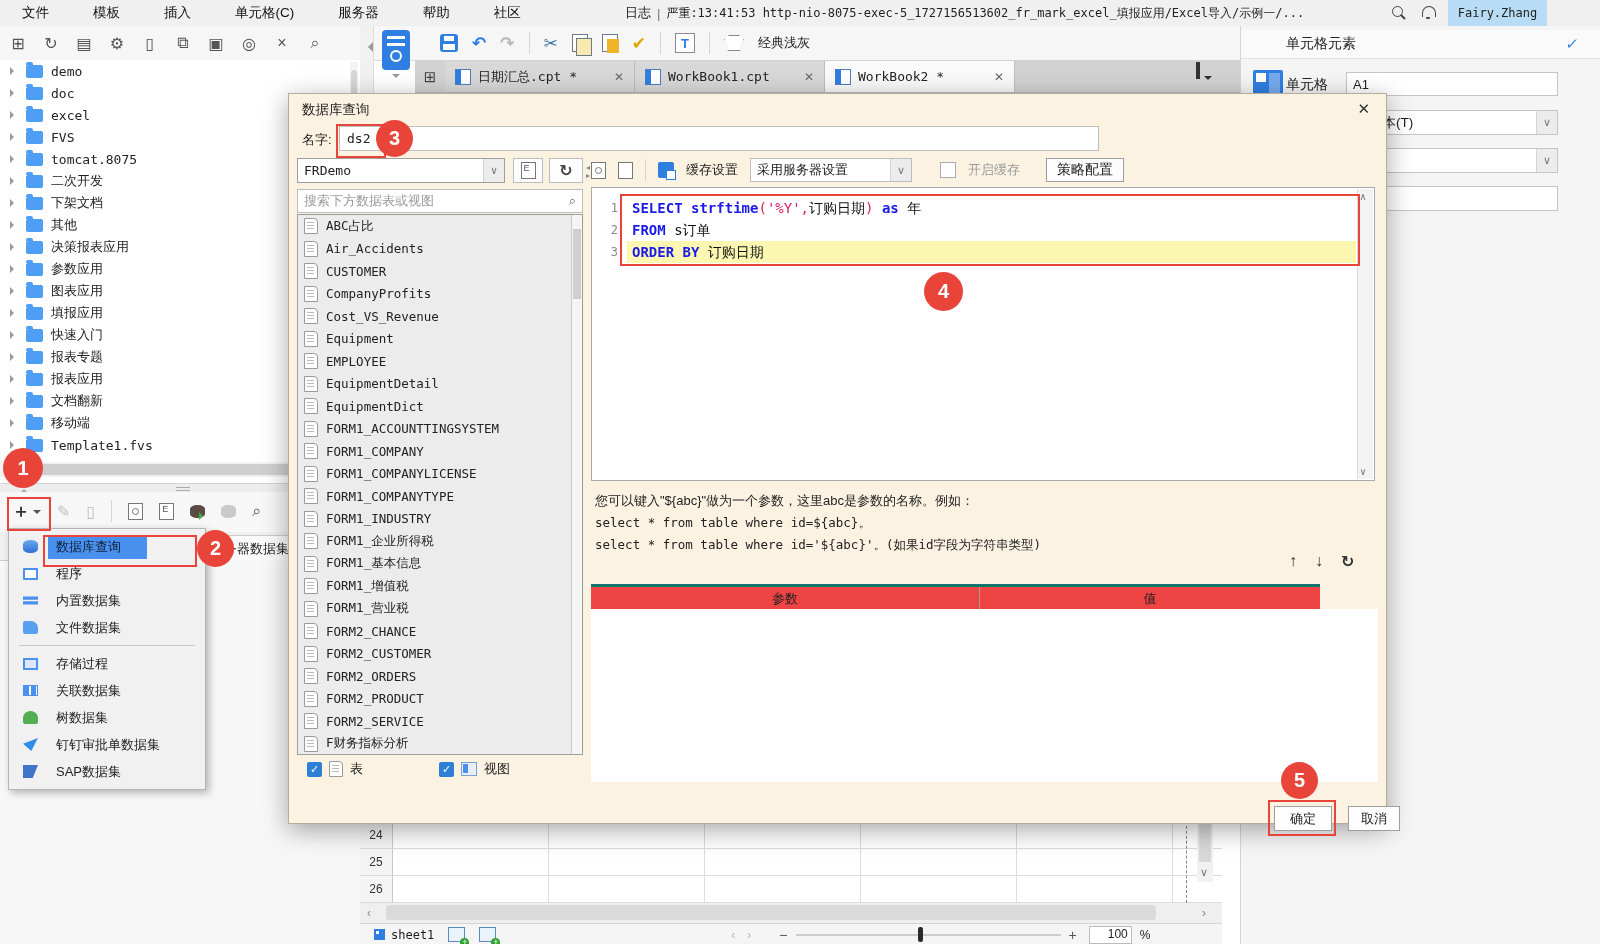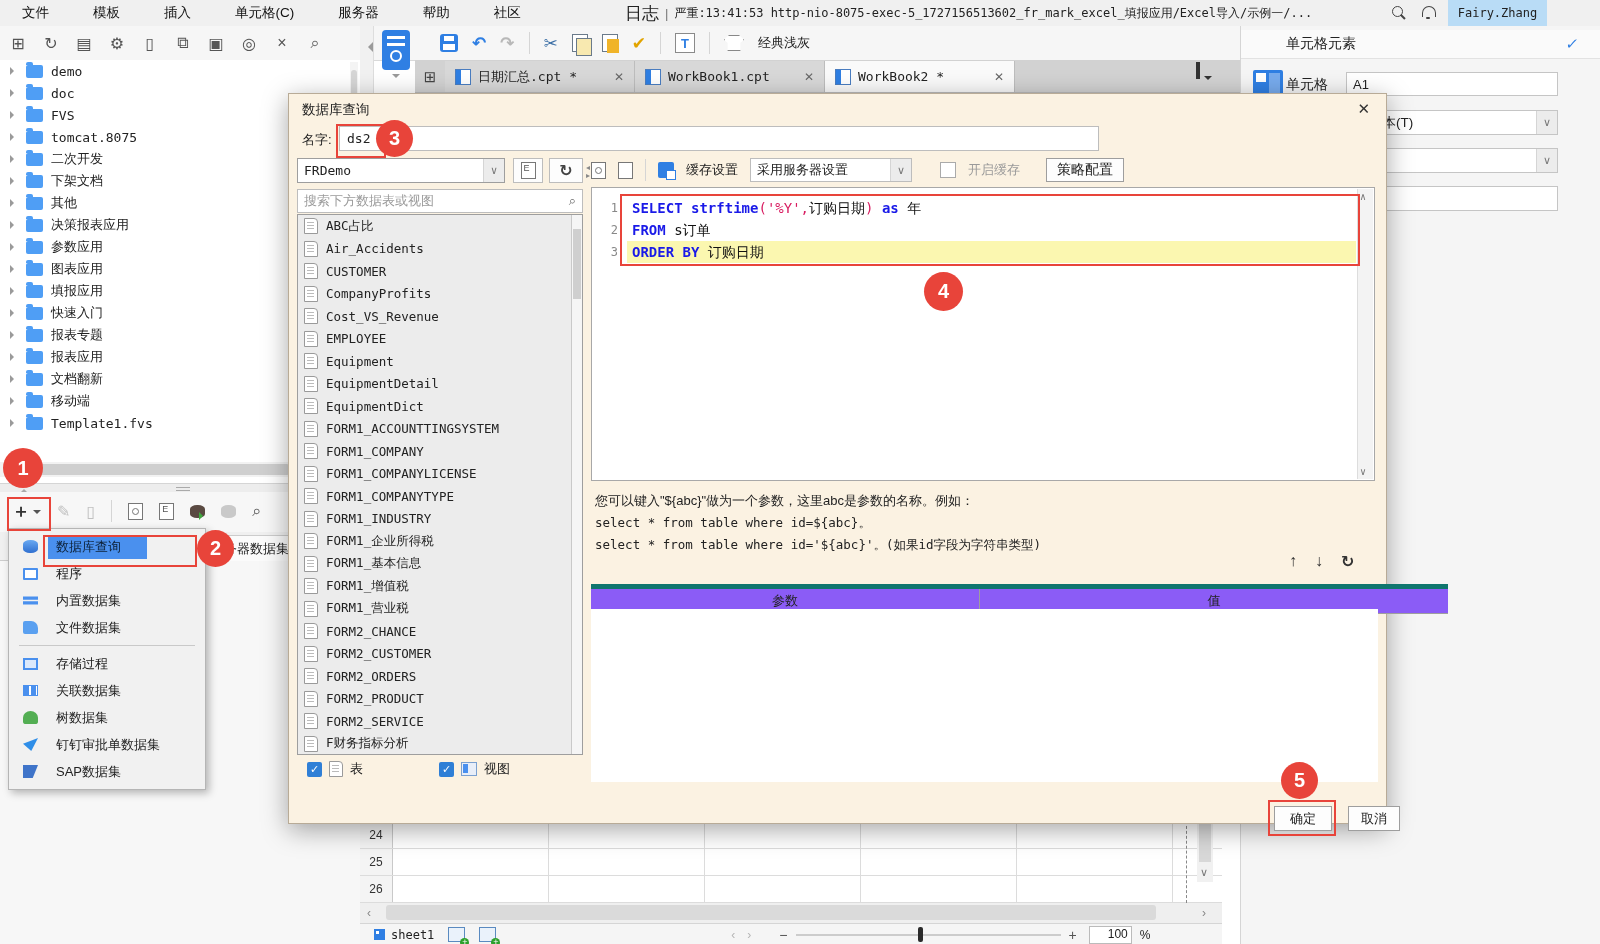--- a/index.html
+++ b/index.html
@@ -5,21 +5,21 @@
   html,body{margin:0;padding:0}
   body{width:1600px;height:944px;position:relative;overflow:hidden;background:#fff;
        font-family:"Liberation Sans","DejaVu Sans",sans-serif;font-size:13px;color:#222}
   .mono{font-family:"DejaVu Sans Mono","Liberation Mono",monospace}
   .abs{position:absolute}
 
   
   #menubar{position:absolute;left:0;top:0;width:1600px;height:26px;background:#f0f0f0;border-bottom:1px solid #d9d9d9;display:flex;align-items:center}
   .menu-item{padding:0 22px;font-size:13.5px;color:#111}
   #log-area{position:absolute;left:625px;top:0;height:26px;display:flex;align-items:center;gap:6px}
-  #log-label{font-size:17px}
+  #log-label{font-size:13px}
   #log-sep{color:#777}
   #log-text{font-size:12px;max-width:710px;white-space:nowrap;overflow:hidden}
   #topsearch{position:absolute;left:1392px;top:6px;width:14px;height:14px}
   .mag{width:9px;height:9px;border:1.6px solid #444;border-radius:50%;position:absolute}
   .mag:after{content:"";position:absolute;width:6px;height:1.6px;background:#444;transform:rotate(45deg);left:7px;top:9px}
   #bell{position:absolute;left:1422px;top:6px;width:12px;height:10px;border:1.6px solid #444;border-radius:7px 7px 0 0;border-bottom:none}
   #bell:after{content:"";position:absolute;left:3px;top:10px;width:4px;height:2px;background:#444;border-radius:2px}
   #user-badge{position:absolute;left:1448px;top:0;width:99px;height:26px;background:#b9dcf6;display:flex;align-items:center;justify-content:center;font-size:12px}
 
   
@@ -194,21 +194,21 @@
   .kw{color:#1a1ae8;font-weight:bold}
   .pk{color:#d81b60}
   .tx{color:#111}
   #sql-vscroll{position:absolute;right:1px;top:1px;width:15px;height:290px;background:#f3f3f3;border-left:1px solid #ddd}
   #sql-vscroll .up,#sql-vscroll .dn{position:absolute;left:2px;color:#777;font-size:10px}
   #sql-vscroll .up{top:2px}#sql-vscroll .dn{bottom:2px}
   
   #hint{position:absolute;left:306px;top:396px;width:770px;font-size:13px;line-height:22px}
   #hint .ex{font-family:"DejaVu Sans Mono",monospace;font-size:12.5px}
   #param-arrows{position:absolute;left:1000px;top:458px;display:flex;gap:18px;font-size:16px;color:#333}
-  #param-head{position:absolute;left:302px;top:490px;width:857px;height:24px;background:#8b5cf6;border-top:5px solid #0f766e;border-bottom:1px solid #9e9e9e;display:flex}
+  #param-head{position:absolute;left:302px;top:490px;width:729px;height:24px;background:#ef4444;border-top:3px solid #0f766e;border-bottom:1px solid #9e9e9e;display:flex}
   #param-head .ph{flex:1;display:flex;align-items:center;justify-content:center;font-size:13px}
   #param-head .ph:first-child{border-right:1px solid #9e9e9e;flex:0 0 388px}
   #param-body{position:absolute;left:302px;top:515px;width:787px;height:173px;background:#fff}
   
   .dlg-btn{position:absolute;top:712px;height:25px;background:#fdfdfd;border:1px solid #9e9e9e;box-sizing:border-box;display:flex;align-items:center;justify-content:center;font-size:13px}
   #ok-btn{left:985px;width:58px}
   #cancel-btn{left:1059px;width:52px}
 
   
   .badge{position:absolute;background:#e8443a;color:#fff;border-radius:50%;display:flex;align-items:center;justify-content:center;font-size:20px;font-weight:bold;z-index:100}
@@ -303,20 +303,25 @@
       <span class="tlabel">demo</span>
     </div>
     <div class="trow">
       <span class="tri"></span>
       <span class="folder"></span>
       <span class="tlabel">doc</span>
     </div>
     <div class="trow">
       <span class="tri"></span>
       <span class="folder"></span>
+      <span class="tlabel">excel</span>
+    </div>
+    <div class="trow">
+      <span class="tri"></span>
+      <span class="folder"></span>
       <span class="tlabel">FVS</span>
     </div>
     <div class="trow">
       <span class="tri"></span>
       <span class="folder"></span>
       <span class="tlabel">tomcat.8075</span>
     </div>
     <div class="trow">
       <span class="tri"></span>
       <span class="folder"></span>
@@ -561,25 +566,25 @@
       <div class="titem">
         <span class="doc-ic"></span>
         <span class="tname">CompanyProfits</span>
       </div>
       <div class="titem">
         <span class="doc-ic"></span>
         <span class="tname">Cost_VS_Revenue</span>
       </div>
       <div class="titem">
         <span class="doc-ic"></span>
+        <span class="tname">Equipment</span>
+      </div>
+      <div class="titem">
+        <span class="doc-ic"></span>
         <span class="tname">EMPLOYEE</span>
-      </div>
-      <div class="titem">
-        <span class="doc-ic"></span>
-        <span class="tname">Equipment</span>
       </div>
       <div class="titem">
         <span class="doc-ic"></span>
         <span class="tname">EquipmentDetail</span>
       </div>
       <div class="titem">
         <span class="doc-ic"></span>
         <span class="tname">EquipmentDict</span>
       </div>
       <div class="titem">

